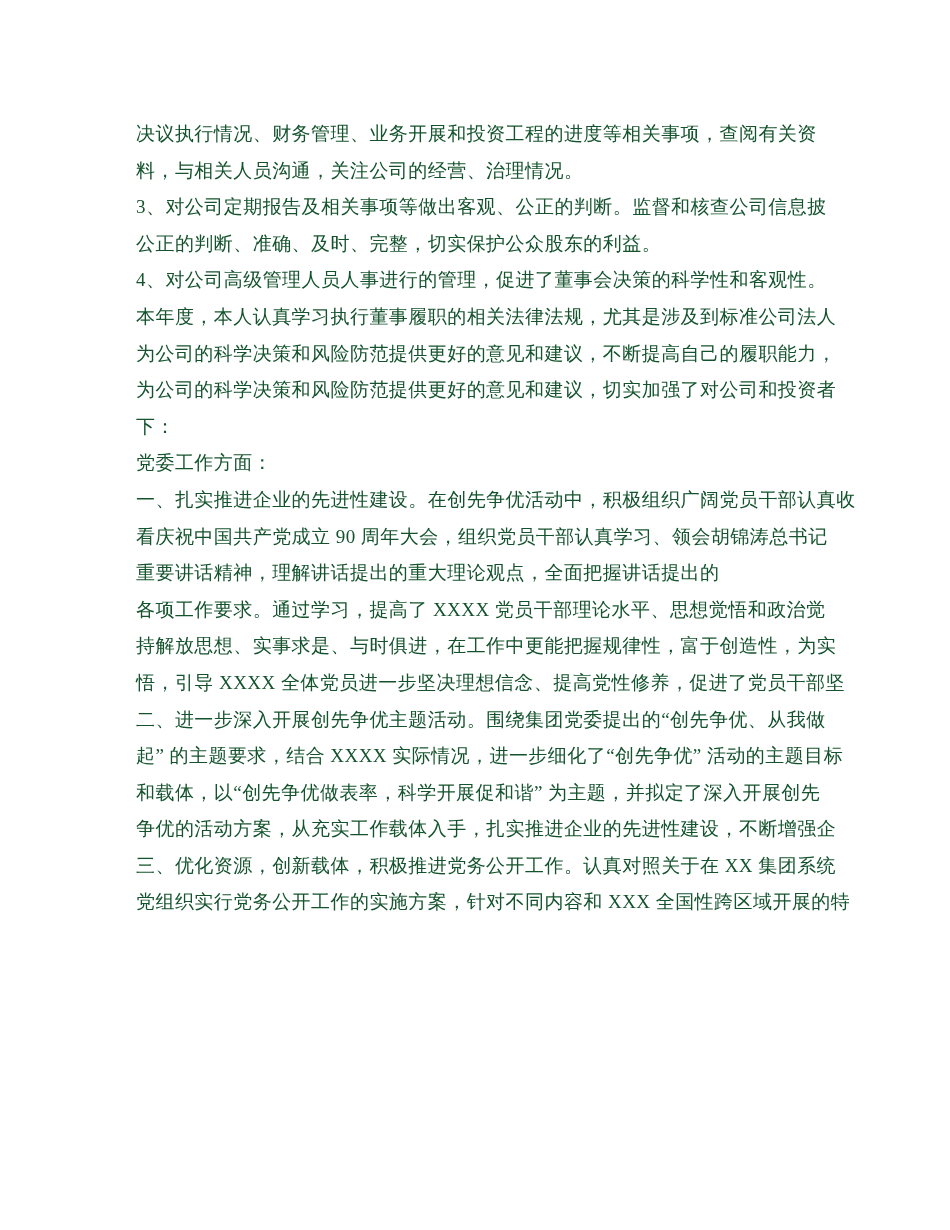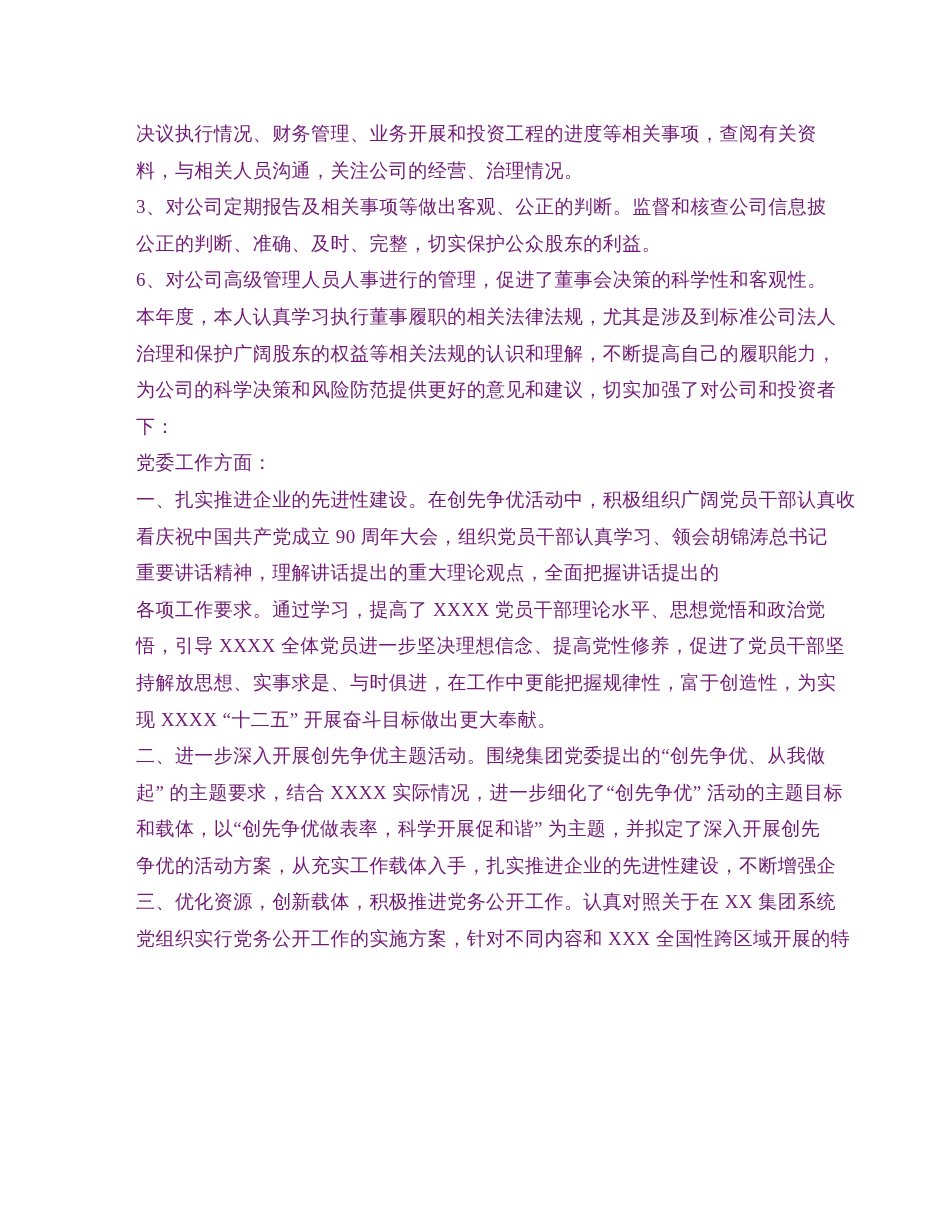--- a/index.html
+++ b/index.html
@@ -33,38 +33,37 @@
     line-height: 36.6px;
     white-space: nowrap;
     font-weight: 400;
     text-rendering: optimizeLegibility;
   }
 </style>
 </head>
 <body>
 
 <div class="page" style="background: rgb(255, 255, 255);">
-  <div class="doc-text" style="color: #701a75;">
+  <div class="doc-text" style="color: #14532d;">
       <div class="line">决议执行情况、财务管理、业务开展和投资工程的进度等相关事项，查阅有关资</div>
       <div class="line">料，与相关人员沟通，关注公司的经营、治理情况。</div>
       <div class="line">3、对公司定期报告及相关事项等做出客观、公正的判断。监督和核查公司信息披</div>
       <div class="line">公正的判断、准确、及时、完整，切实保护公众股东的利益。</div>
-      <div class="line">6、对公司高级管理人员人事进行的管理，促进了董事会决策的科学性和客观性。</div>
+      <div class="line">4、对公司高级管理人员人事进行的管理，促进了董事会决策的科学性和客观性。</div>
       <div class="line">本年度，本人认真学习执行董事履职的相关法律法规，尤其是涉及到标准公司法人</div>
-      <div class="line">治理和保护广阔股东的权益等相关法规的认识和理解，不断提高自己的履职能力，</div>
+      <div class="line">为公司的科学决策和风险防范提供更好的意见和建议，不断提高自己的履职能力，</div>
       <div class="line">为公司的科学决策和风险防范提供更好的意见和建议，切实加强了对公司和投资者</div>
       <div class="line">下：</div>
       <div class="line">党委工作方面：</div>
       <div class="line">一、扎实推进企业的先进性建设。在创先争优活动中，积极组织广阔党员干部认真收</div>
       <div class="line">看庆祝中国共产党成立 90 周年大会，组织党员干部认真学习、领会胡锦涛总书记</div>
       <div class="line">重要讲话精神，理解讲话提出的重大理论观点，全面把握讲话提出的</div>
       <div class="line">各项工作要求。通过学习，提高了 XXXX 党员干部理论水平、思想觉悟和政治觉</div>
+      <div class="line">持解放思想、实事求是、与时俱进，在工作中更能把握规律性，富于创造性，为实</div>
       <div class="line">悟，引导 XXXX 全体党员进一步坚决理想信念、提高党性修养，促进了党员干部坚</div>
-      <div class="line">持解放思想、实事求是、与时俱进，在工作中更能把握规律性，富于创造性，为实</div>
-      <div class="line">现 XXXX “十二五” 开展奋斗目标做出更大奉献。</div>
       <div class="line">二、进一步深入开展创先争优主题活动。围绕集团党委提出的“创先争优、从我做</div>
       <div class="line">起” 的主题要求，结合 XXXX 实际情况，进一步细化了“创先争优” 活动的主题目标</div>
       <div class="line">和载体，以“创先争优做表率，科学开展促和谐” 为主题，并拟定了深入开展创先</div>
       <div class="line">争优的活动方案，从充实工作载体入手，扎实推进企业的先进性建设，不断增强企</div>
       <div class="line">三、优化资源，创新载体，积极推进党务公开工作。认真对照关于在 XX 集团系统</div>
       <div class="line">党组织实行党务公开工作的实施方案，针对不同内容和 XXX 全国性跨区域开展的特</div>
     </div>
 </div>
 
 </body></html>

